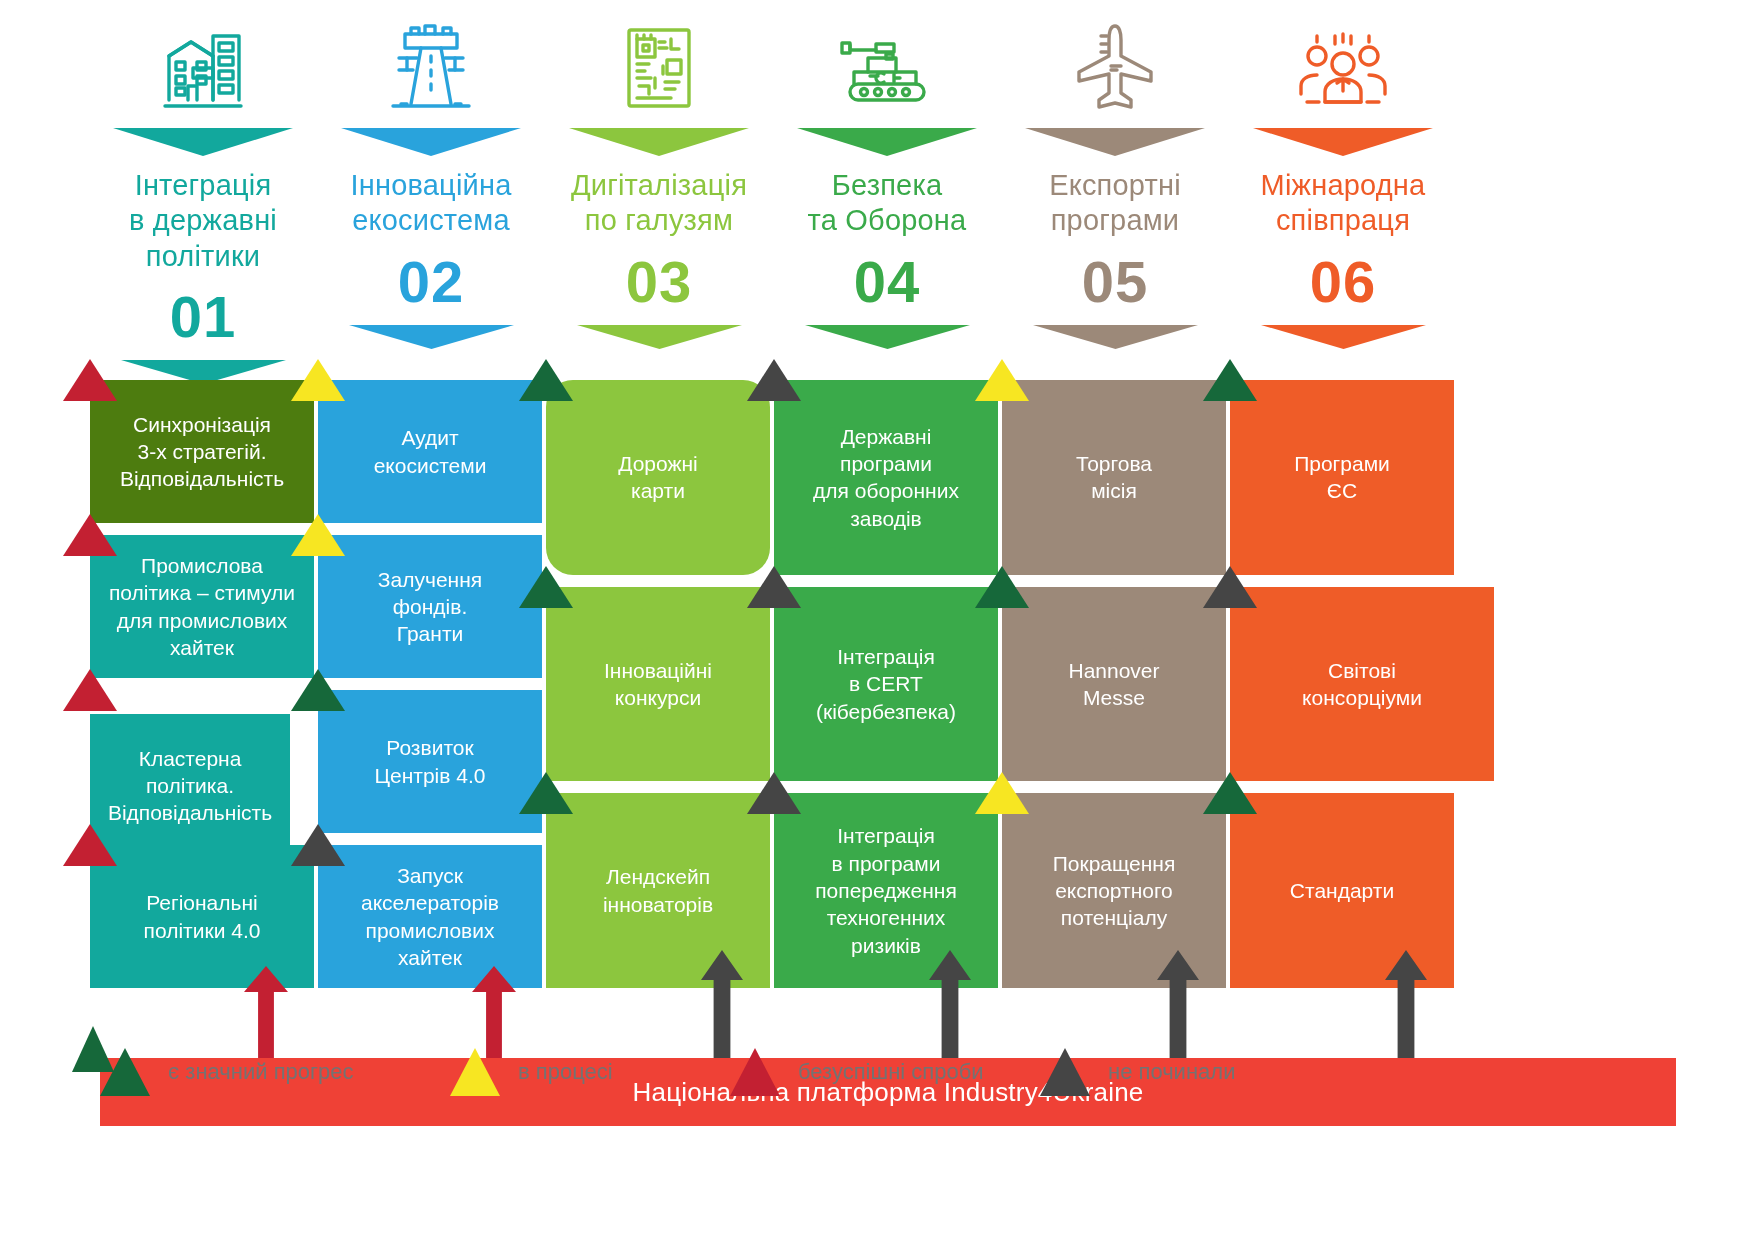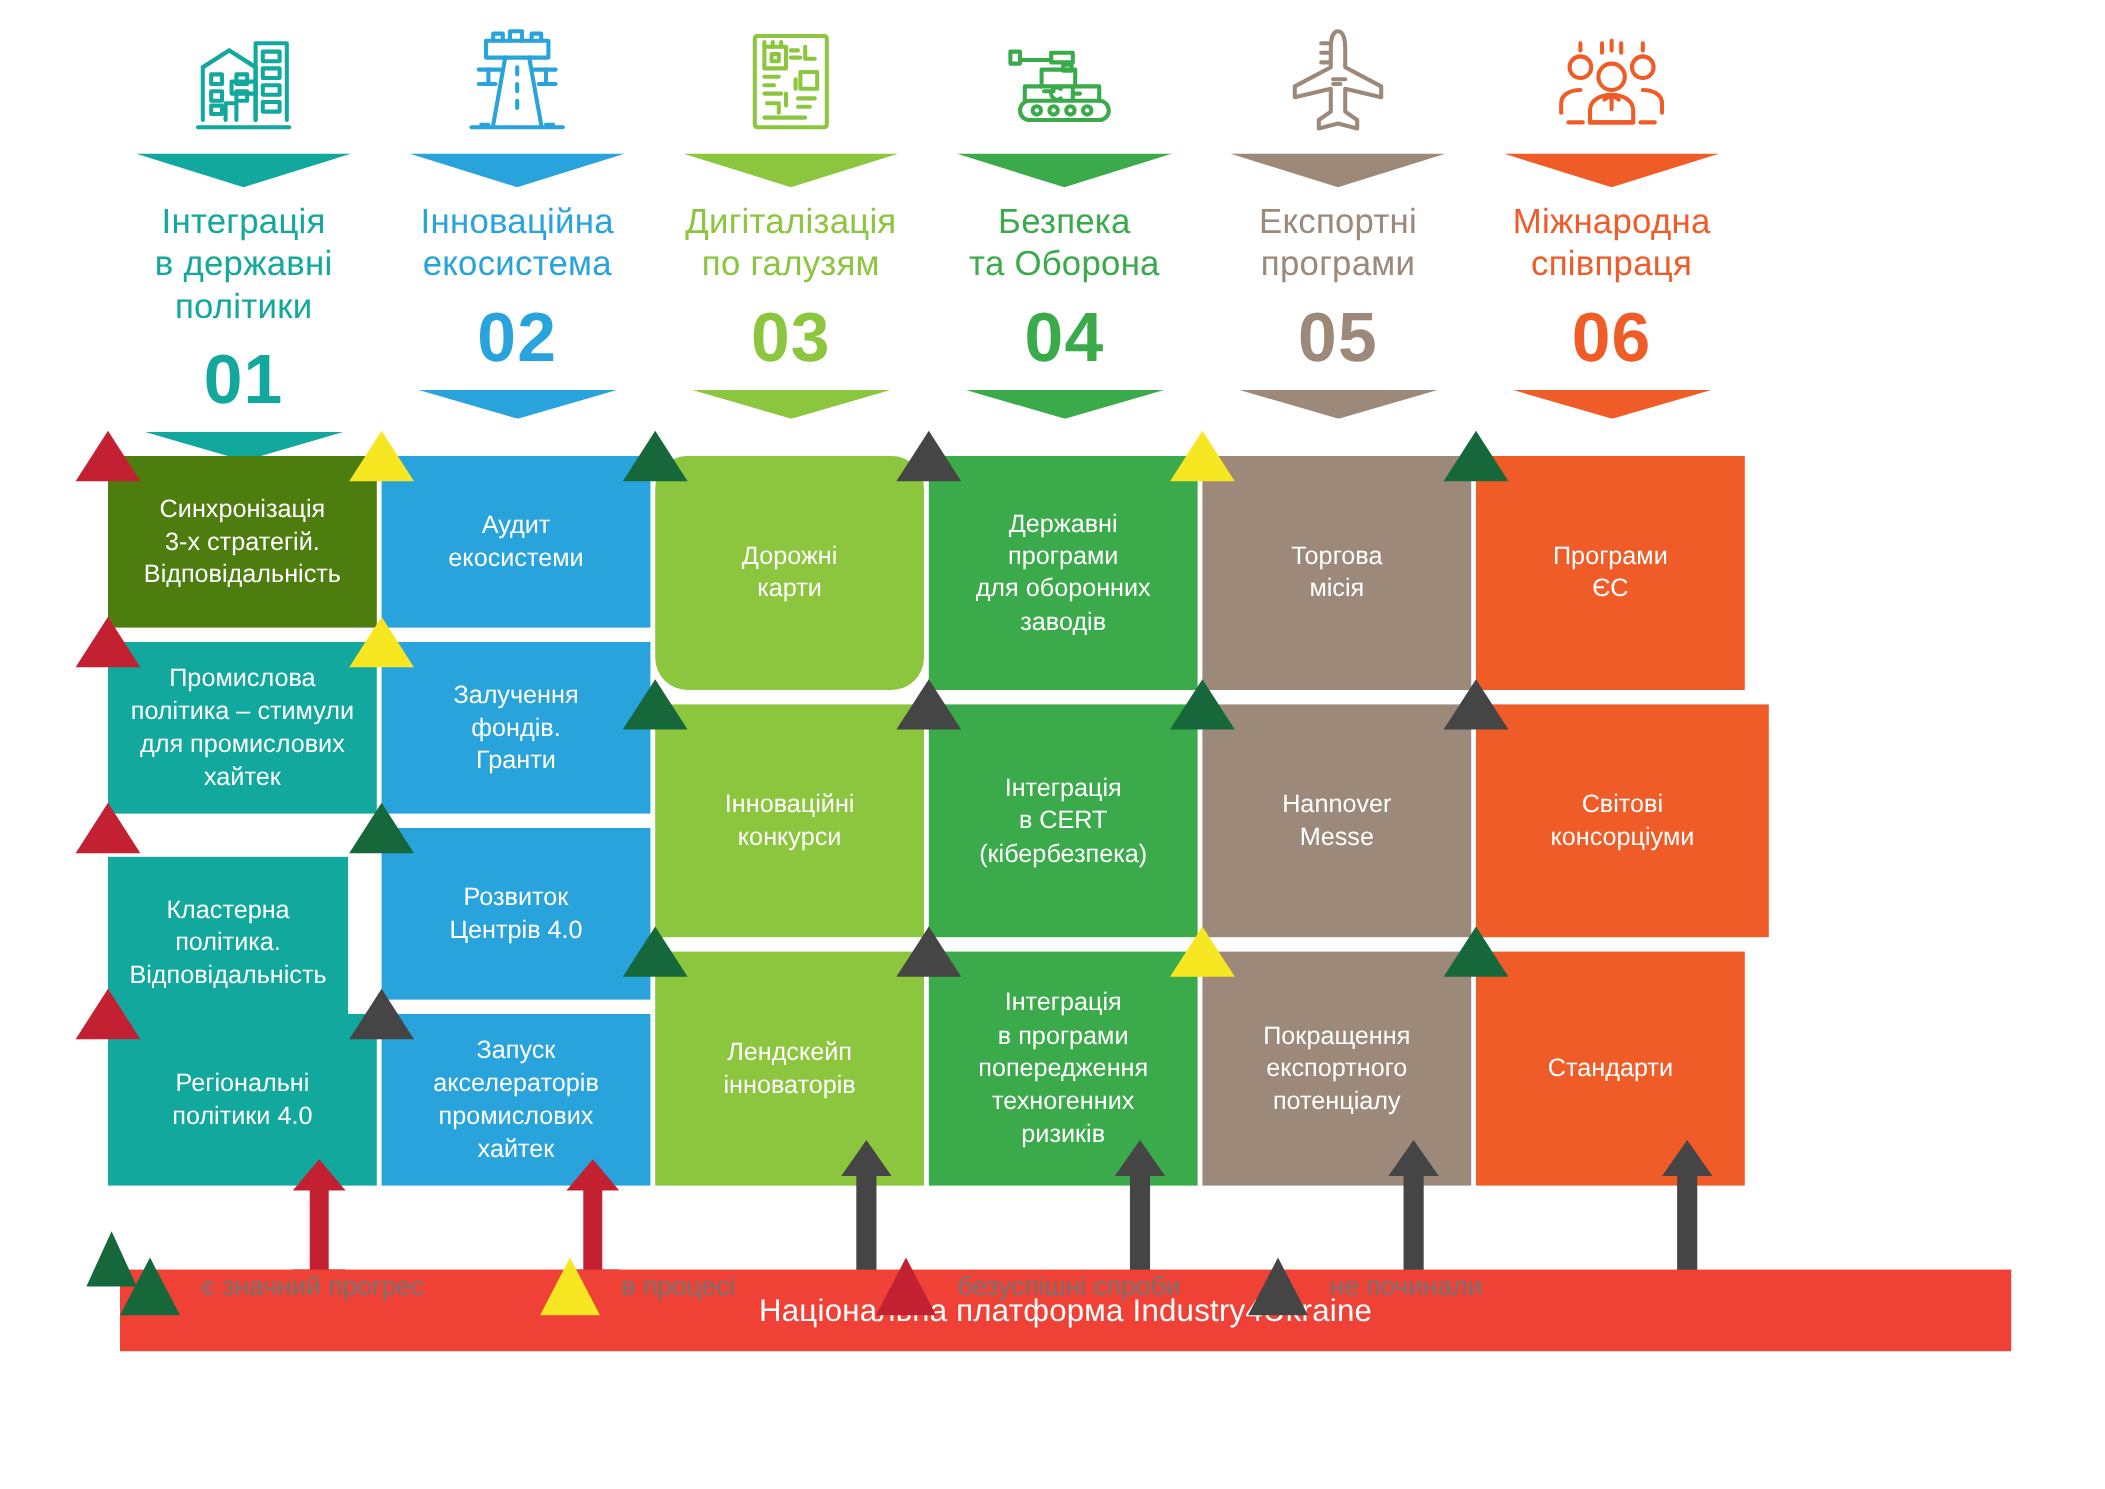--- a/index.html
+++ b/index.html
@@ -374,21 +374,21 @@
         </div>
       </div>
       <div class="marker" style="left: 975px; top: 772.333px; border-bottom-color: rgb(247, 230, 34);"></div>
       <div class="cell" style="left: 1230px; top: 380px; width: 224px; height: 194.667px; background: rgb(239, 92, 40);">
         <div>
           <div>Програми</div>
           <div>ЄС</div>
         </div>
       </div>
       <div class="marker" style="left: 1203px; top: 359px; border-bottom-color: rgb(22, 104, 58);"></div>
-      <div class="cell" style="left: 1230px; top: 586.667px; width: 244px; height: 194.667px; background: rgb(239, 92, 40);">
+      <div class="cell" style="left: 1230px; top: 586.667px; width: 264px; height: 194.667px; background: rgb(239, 92, 40);">
         <div>
           <div>Світові</div>
           <div>консорціуми</div>
         </div>
       </div>
       <div class="marker" style="left: 1203px; top: 565.667px; border-bottom-color: rgb(69, 69, 69);"></div>
       <div class="cell" style="left: 1230px; top: 793.333px; width: 224px; height: 194.667px; background: rgb(239, 92, 40);">
         <div>
           <div>Стандарти</div>
         </div>

